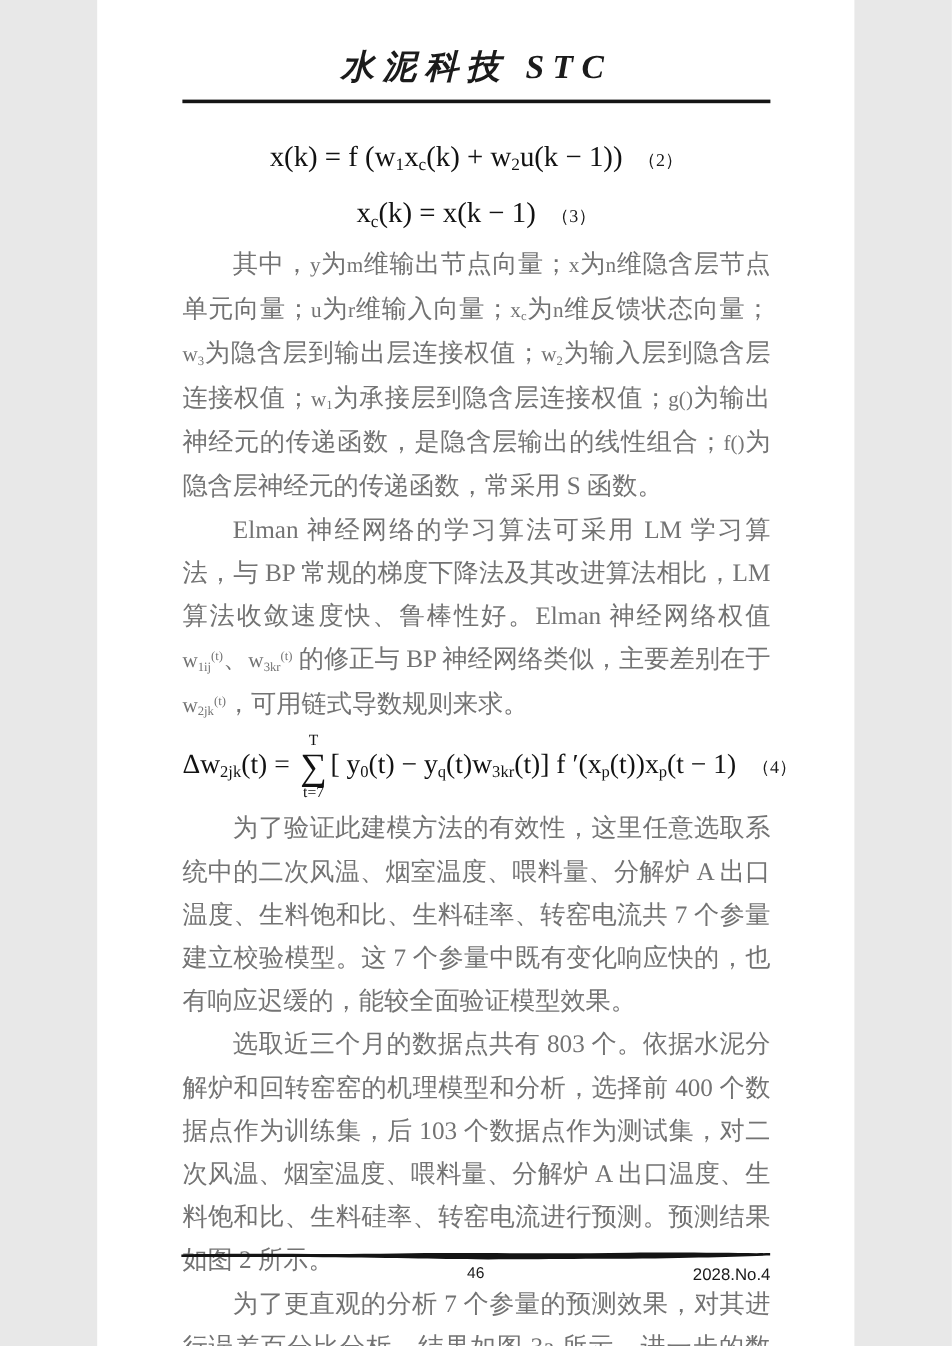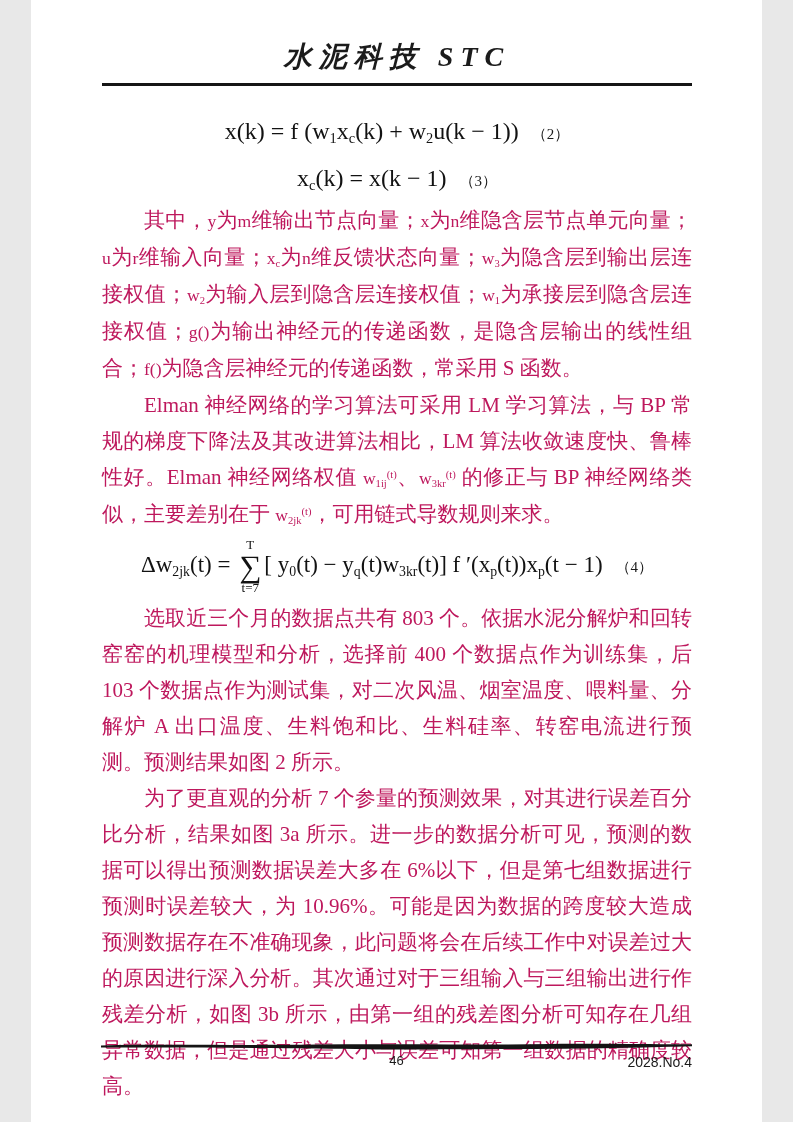--- a/index.html
+++ b/index.html
@@ -1,37 +1,37 @@
 <!DOCTYPE html>
 <html><head>
 <meta charset="utf-8">
 <style>
   html,body { margin:0; padding:0; background:#e8e8e8; }
   .page {
-    position:relative; width:731px; height:1122px; margin:0 auto;
+    position:relative; width:631px; height:1122px; margin:0 auto;
     background:#ffffff; overflow:hidden; color:#141414;
     font-family:"Liberation Serif","DejaVu Serif",serif;
   }
   .content { padding:36px 70px 0 71px; }
 
   .journal-title {
     text-align:center; font-size:28px; line-height:42px;
     font-style:italic; font-weight:600; letter-spacing:7px; color:#1b1b1b;
   }
   .header-rule { height:2.5px; background:#151515; margin-top:5px; }
 
   .eq { text-align:center; font-size:24px; line-height:34px; color:#121212; white-space:nowrap; }
   .eq-2 { margin-top:28px; }
   .eq-3 { margin-top:10px; }
   .eq-4 { margin:5px 0 3px 0; font-size:23px; }
   .eqnum { font-size:15px; margin-left:13px; color:#1a1a1a; }
 
   .para {
     margin:0; text-indent:2em; text-align:justify; text-align-last:left;
-    font-size:21px; line-height:36px; color:#be185d;
+    font-size:21px; line-height:36px; color:#737373;
   }
   .para-group { margin-top:4px; }
 
   .imath { font-family:"Liberation Serif","DejaVu Serif",serif; font-size:0.84em; white-space:nowrap; }
   sub { font-size:0.60em; vertical-align:-0.28em; line-height:0; }
   sup { font-size:0.60em; vertical-align:0.55em; line-height:0; }
 
   .msum { display:inline-flex; flex-direction:column; align-items:center;
           vertical-align:middle; line-height:1; margin:0 3px; }
   .mtop,.mbot { font-size:13px; line-height:1.1; }
@@ -68,20 +68,21 @@
 
     <div class="eq eq-4">
       <span>Δw<sub>2jk</sub>(t) = <span class="msum">
             <span class="mtop">T</span>
             <span class="msigma">∑</span>
             <span class="mbot">t=7</span>
           </span>[ y<sub>0</sub>(t) − y<sub>q</sub>(t)w<sub>3kr</sub>(t)] f ′(x<sub>p</sub>(t))x<sub>p</sub>(t − 1)</span><span class="eqnum">（4）</span>
     </div>
 
     <div id="para-bottom" class="para-group">
+        <p class="para">为了验证此建模方法的有效性，这里任意选取系统中的二次风温、烟室温度、喂料量、分解炉 A 出口温度、生料饱和比、生料硅率、转窑电流共 7 个参量建立校验模型。这 7 个参量中既有变化响应快的，也有响应迟缓的，能较全面验证模型效果。</p>
         <p class="para">选取近三个月的数据点共有 803 个。依据水泥分解炉和回转窑窑的机理模型和分析，选择前 400 个数据点作为训练集，后 103 个数据点作为测试集，对二次风温、烟室温度、喂料量、分解炉 A 出口温度、生料饱和比、生料硅率、转窑电流进行预测。预测结果如图 2 所示。</p>
         <p class="para">为了更直观的分析 7 个参量的预测效果，对其进行误差百分比分析，结果如图 3a 所示。进一步的数据分析可见，预测的数据可以得出预测数据误差大多在 6%以下，但是第七组数据进行预测时误差较大，为 10.96%。可能是因为数据的跨度较大造成预测数据存在不准确现象，此问题将会在后续工作中对误差过大的原因进行深入分析。其次通过对于三组输入与三组输出进行作残差分析，如图 3b 所示，由第一组的残差图分析可知存在几组异常数据，但是通过残差大小与误差可知第一组数据的精确度较高。</p>
       </div>
   </div>
 
   <div class="footer">
     <div class="footer-rule">
       <svg viewBox="0 0 656 9" preserveAspectRatio="none">
         <path d="M0,3.4 C70,2.0 150,3.6 240,2.6 C320,1.6 400,3.2 500,2.0 C570,1.4 625,2.6 656,2.2
                  L656,4.2 C610,5.2 565,6.6 465,7.0 C385,7.4 330,7.8 295,7.2 C230,6.2 110,5.2 0,5.6 Z" fill="#141414"></path>

